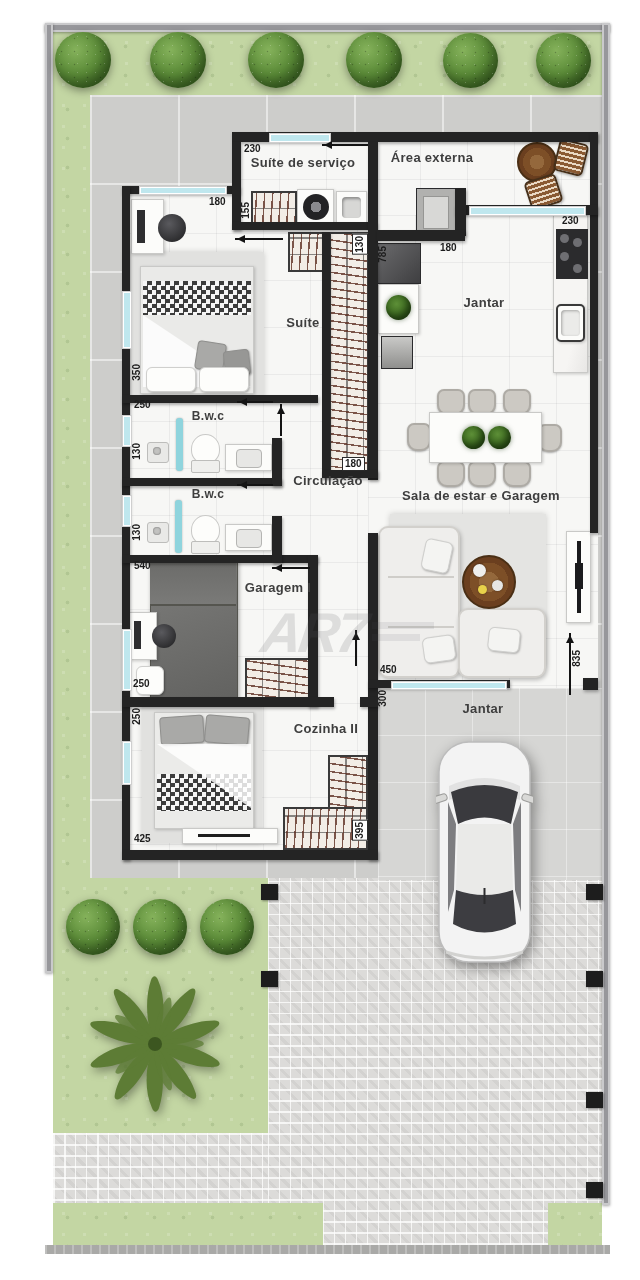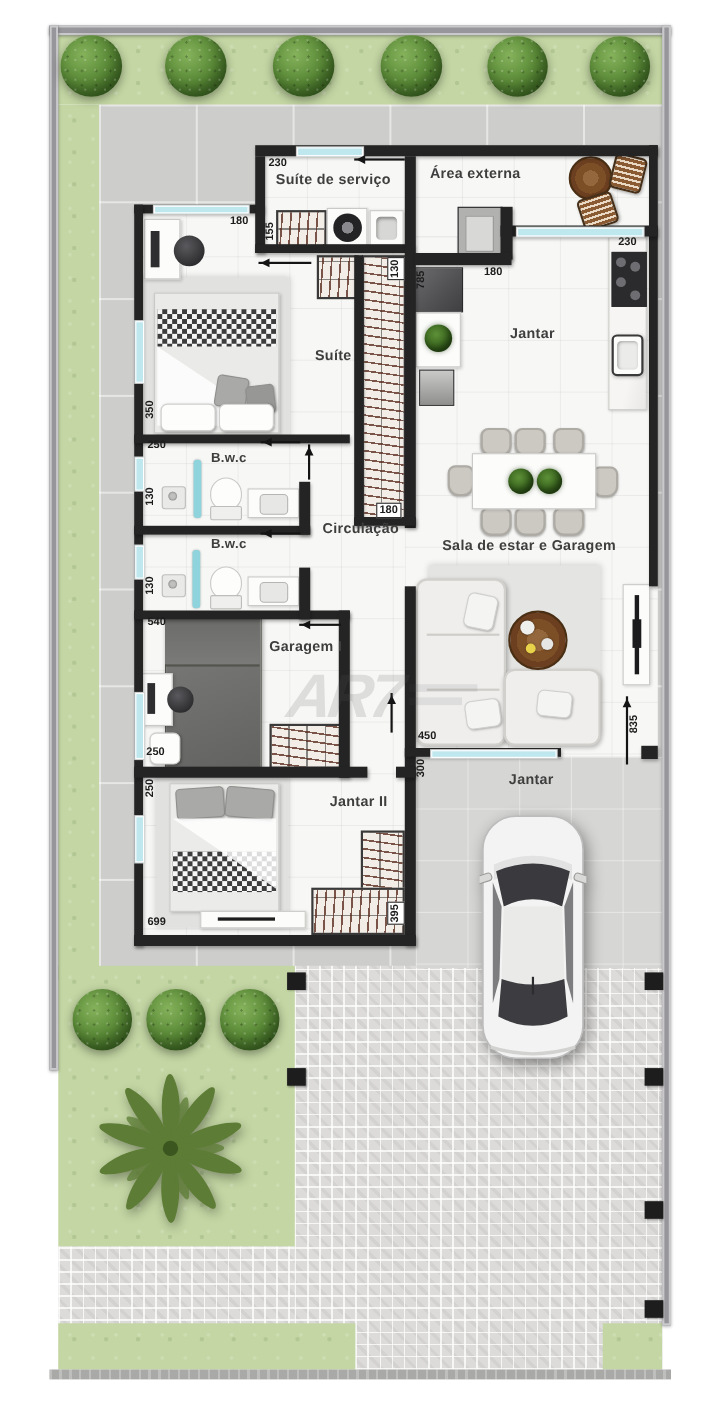--- a/index.html
+++ b/index.html
@@ -305,37 +305,37 @@
 
   <span class="rl" style="left:303px;top:155px">Suíte de serviço</span>
   <span class="rl" style="left:432px;top:150px">Área externa</span>
   <span class="rl" style="left:303px;top:315px">Suíte</span>
   <span class="rl" style="left:484px;top:295px">Jantar</span>
   <span class="rl sm" style="left:208px;top:409px">B.w.c</span>
   <span class="rl sm" style="left:208px;top:487px">B.w.c</span>
   <span class="rl" style="left:328px;top:473px">Circulação</span>
   <span class="rl" style="left:278px;top:580px">Garagem I</span>
   <span class="rl" style="left:481px;top:488px">Sala de estar e Garagem</span>
-  <span class="rl" style="left:326px;top:721px">Jantar II</span>
+  <span class="rl" style="left:326px;top:721px">Cozinha II</span>
   <span class="rl" style="left:483px;top:701px">Jantar</span>
 
   <span class="dim" style="left:244px;top:144px">230</span>
   <span class="dim" style="left:209px;top:197px">180</span>
   <span class="dim v" style="left:241px;top:202px">155</span>
   <span class="dim v bx" style="left:352px;top:234px">130</span>
   <span class="dim v" style="left:378px;top:246px">785</span>
   <span class="dim" style="left:440px;top:243px">180</span>
   <span class="dim" style="left:562px;top:216px">230</span>
   <span class="dim v" style="left:132px;top:364px">350</span>
   <span class="dim" style="left:134px;top:400px">250</span>
   <span class="dim v" style="left:132px;top:443px">130</span>
   <span class="dim v" style="left:132px;top:524px">130</span>
   <span class="dim" style="left:134px;top:561px">540</span>
   <span class="dim" style="left:133px;top:679px">250</span>
   <span class="dim v" style="left:132px;top:708px">250</span>
-  <span class="dim" style="left:134px;top:834px">699</span>
+  <span class="dim" style="left:134px;top:834px">425</span>
   <span class="dim bx" style="left:342px;top:457px">180</span>
   <span class="dim v bx" style="left:352px;top:820px">395</span>
   <span class="dim" style="left:380px;top:665px">450</span>
   <span class="dim v" style="left:378px;top:690px">300</span>
   <span class="dim v" style="left:572px;top:650px">835</span>
 
 </div>
 
 </body></html>

